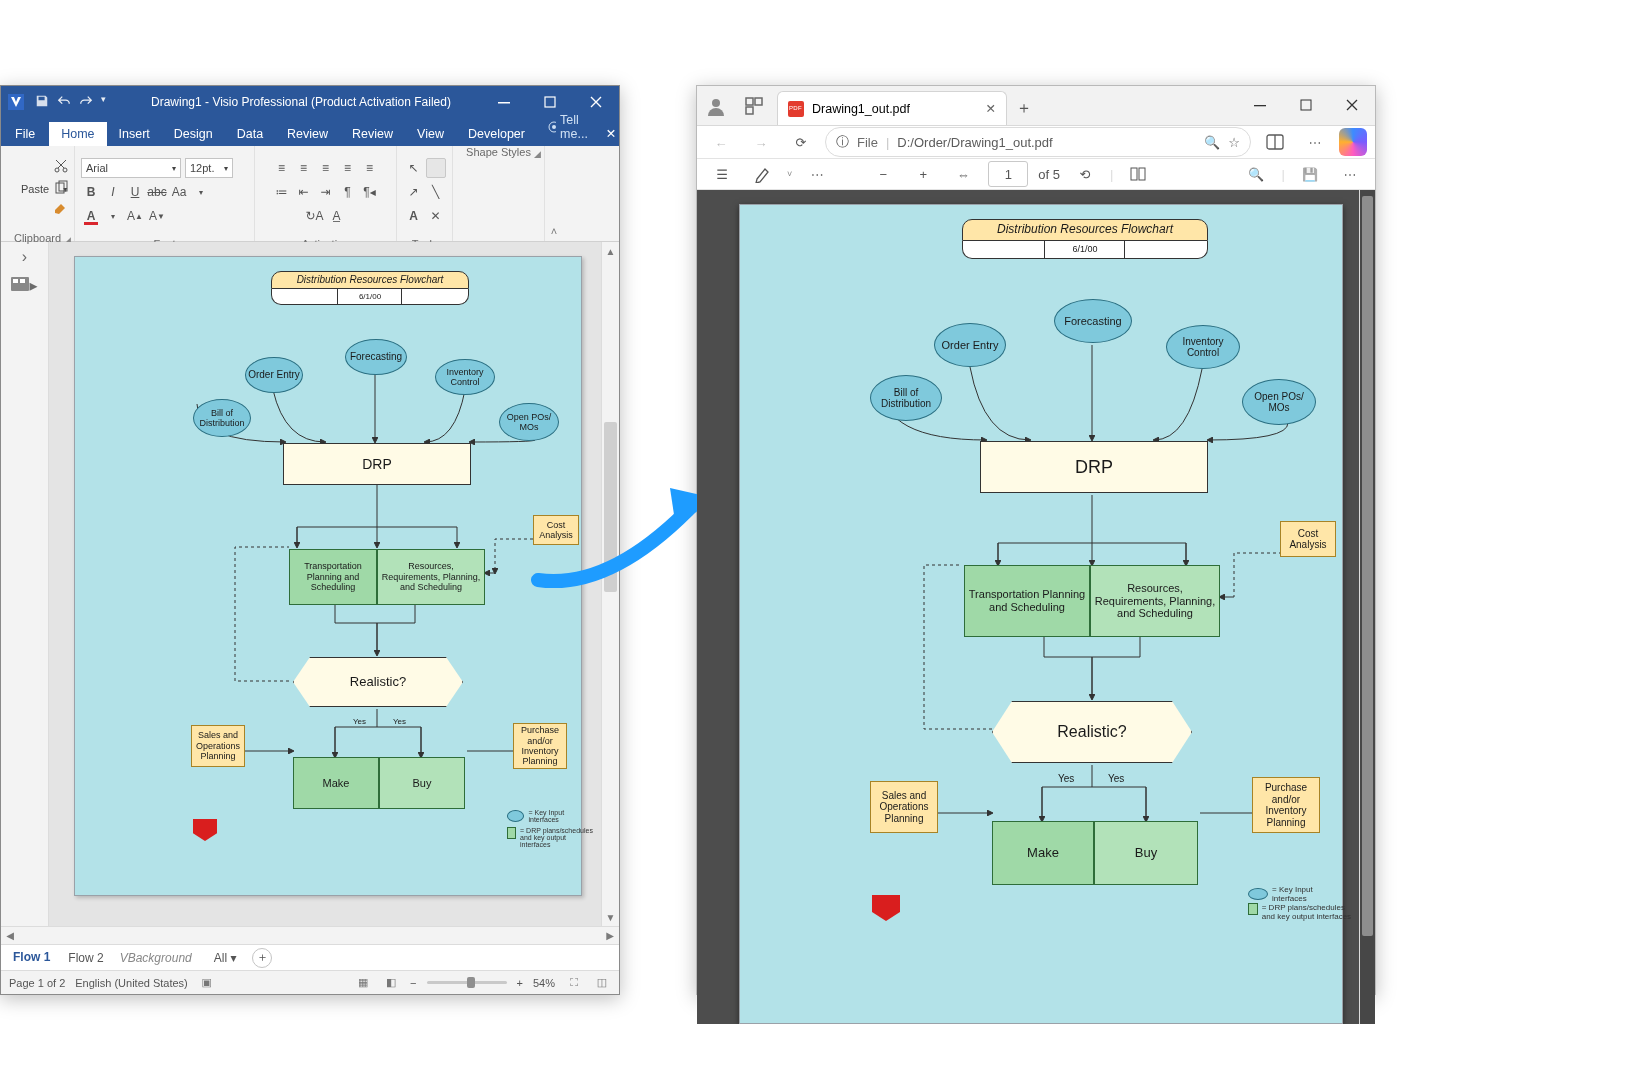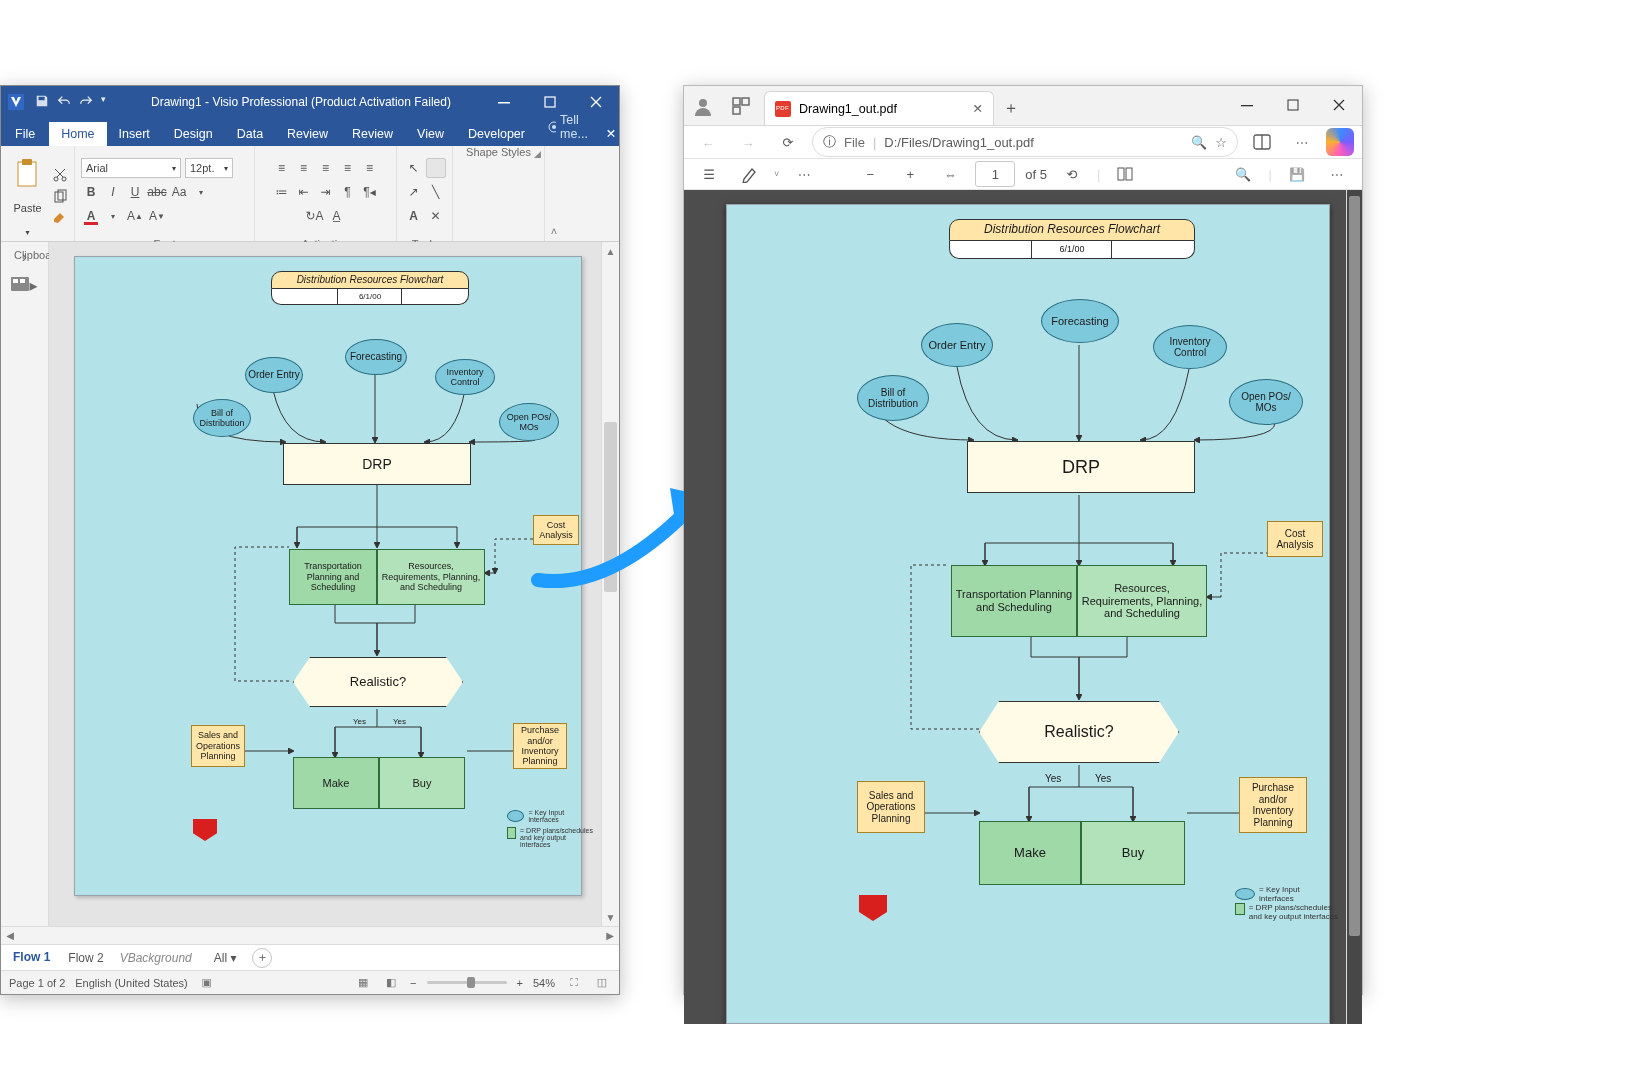--- a/index.html
+++ b/index.html
@@ -19,21 +19,21 @@
 .ribbon-tabs .file { padding:5px 14px; }
 .ribbon-tabs .tab { padding:5px 12px; }
 .ribbon-tabs .tab.active{ background:#fff; color:#2b579a; }
 .ribbon-tabs .tell{ padding:5px 10px; color:#cfe0f4; display:flex; align-items:center; gap:4px;}
 .ribbon-tabs .xclose{ margin-left:auto; width:40px; text-align:center; padding:5px 0;}
 .ribbon { height: 96px; background:#f3f3f3; border-bottom:1px solid #d0d0d0; display:flex; font-size:11px; color:#444; }
 .rgroup { border-right:1px solid #e1e1e1; display:flex; flex-direction:column; }
 .rgroup .body{ flex:1; display:flex; align-items:center; padding:12px 6px; gap:4px;}
 .rgroup .lbl{ text-align:center; font-size:11px; color:#6a6a6a; padding-bottom:2px; position:relative;}
 .rgroup .lbl .dlg{ position:absolute; right:3px; bottom:1px; font-size:9px; color:#888;}
-.bigbtn{ width:42px; display:flex; flex-direction:column; align-items:center; gap:14px;}
+.bigbtn{ width:42px; display:flex; align-items:center; gap:14px;}
 .iconbox{ width:18px; height:18px; background:#e6e6e6; border:1px solid #c8c8c8; border-radius:2px;}
 .fontname{ width:100px; height:20px; border:1px solid #c4c4c4; background:#fff; padding:0 4px; font-size:11px; display:flex; align-items:center; justify-content:space-between;}
 .fontsize{ width:48px; height:20px; border:1px solid #c4c4c4; background:#fff; padding:0 4px; font-size:11px; display:flex; align-items:center; justify-content:space-between;}
 .btnrow{ display:flex; gap:2px;}
 .btnrow span{ width:20px; height:20px; display:flex; align-items:center; justify-content:center; border-radius:2px; color:#555; font-size:12px;}
 .collapse{ width:18px; display:flex; align-items:flex-end; justify-content:center; color:#777; padding-bottom:4px;}
 .workarea{ flex:1; display:flex; background:#e9e9e9; overflow:hidden; }
 .leftgutter{ width:48px; background:#f3f3f3; border-right:1px solid #dcdcdc; display:flex; flex-direction:column; align-items:center; padding-top:6px; gap:10px; color:#6b6b6b;}
 .canvaswrap{ flex:1; position:relative; background:#e4e4e4; display:flex; }
 .canvasinner{ flex:1; overflow:hidden; position:relative; padding:14px 10px 10px 16px;}
@@ -48,21 +48,21 @@
 .sheetbar .ital{ font-style:italic; color:#888;}
 .sheetbar .all{ margin-left:6px;}
 .sheetbar .plus{ width:20px; height:20px; border:1px solid #c4c4c4; border-radius:10px; display:flex; align-items:center; justify-content:center;}
 .status{ height:24px; background:#f3f3f3; border-top:1px solid #dcdcdc; display:flex; align-items:center; font-size:11px; color:#555; padding:0 8px; gap:10px;}
 .status .spacer{flex:1;}
 .status .slider{ width:80px; height:3px; background:#c9c9c9; position:relative; border-radius:2px;}
 .status .slider::after{ content:""; position:absolute; left:50%; top:-4px; width:8px; height:11px; background:#8f8f8f; border-radius:2px;}
 .status .ico{ width:18px; height:18px; display:flex; align-items:center; justify-content:center; color:#777;}
 
 
-.edge{ width:680px; height:910px; border:1px solid #b9b9b9; box-shadow:0 4px 18px rgba(0,0,0,.25); display:flex; flex-direction:column; background:#fff; margin-left:3px;}
+.edge{ width:680px; height:910px; border:1px solid #b9b9b9; box-shadow:0 4px 18px rgba(0,0,0,.25); display:flex; flex-direction:column; background:#fff; margin-left:16px;}
 .edgetop{ height:40px; background:#f2f2f2; display:flex; align-items:flex-end; border-bottom:1px solid #d9d9d9;}
 .edgetop .prof{ width:38px; height:38px; display:flex; align-items:center; justify-content:center; color:#6c6c6c;}
 .edgetop .tab{ height:34px; background:#fff; border:1px solid #d4d4d4; border-bottom:none; border-radius:6px 6px 0 0; margin-left:4px; padding:0 10px; display:flex; align-items:center; gap:8px; font-size:12.5px; min-width:230px;}
 .edgetop .tab .pdfico{ width:16px; height:16px; background:#e33b2e; border-radius:2px; position:relative;}
 .edgetop .tab .pdfico::after{content:"PDF"; position:absolute; font-size:6px; color:#fff; left:1px; top:4px; letter-spacing:.3px;}
 .edgetop .tab .x{ margin-left:auto; color:#666;}
 .edgetop .newtab{ width:34px; height:34px; display:flex; align-items:center; justify-content:center; color:#555;}
 .edgetop .winright{ margin-left:auto; display:flex;}
 .edgetop .winright div{ width:46px; height:40px; display:flex; align-items:center; justify-content:center; color:#444;}
 .addr{ height:40px; background:#fff; border-bottom:1px solid #e3e3e3; display:flex; align-items:center; padding:0 8px; gap:8px; font-size:13px; color:#555;}
@@ -444,21 +444,21 @@
     </div>
 
     <div class="addr">
       <div class="btn" style="opacity:.4">←</div>
       <div class="btn" style="opacity:.4">→</div>
       <div class="btn">⟳</div>
       <div class="url">
         <span>ⓘ</span>
         <span class="file">File</span>
         <span class="sep">|</span>
-        <span>D:/Files/Drawing1_out.pdf</span>
+        <span>D:/Order/Drawing1_out.pdf</span>
         <span style="margin-left:auto">🔍</span>
         <span>☆</span>
       </div>
       <div class="btn">
           <svg width="18" height="16" fill="none" stroke="#5a5a5a" stroke-width="1.3">
             <rect x="1" y="1" width="16" height="14" rx="2"></rect>
             <line x1="9" y1="1" x2="9" y2="15"></line>
           </svg>
         </div>
       <div class="btn">⋯</div>

